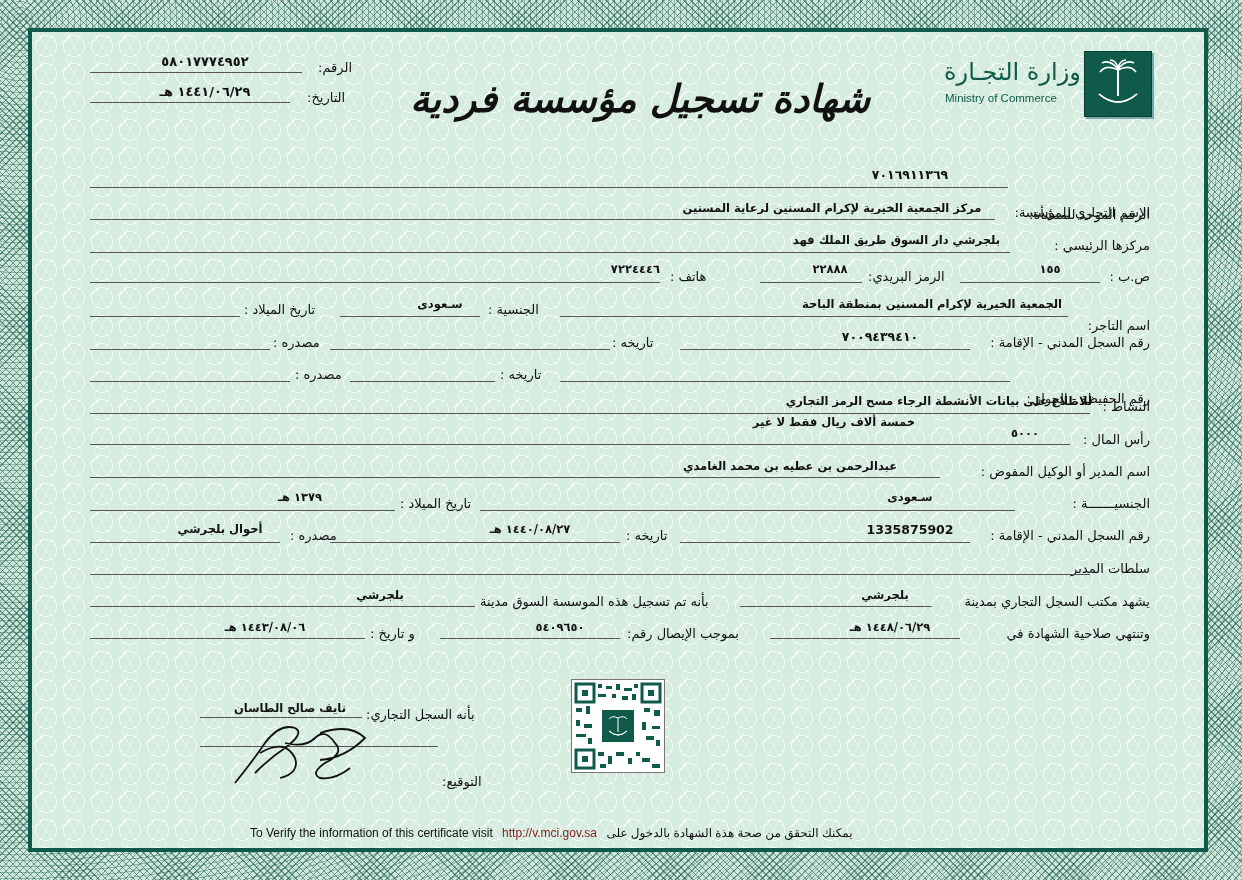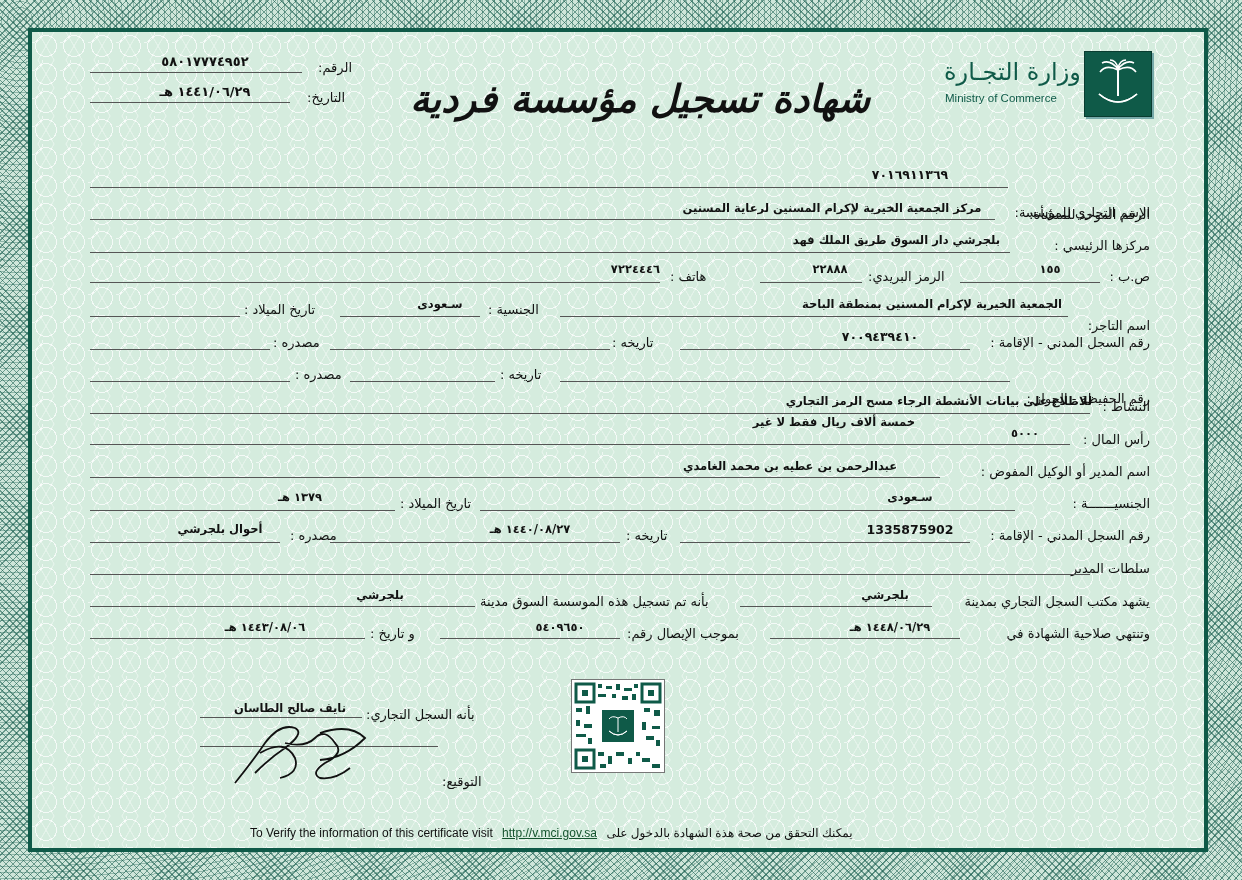--- a/index.html
+++ b/index.html
@@ -21,21 +21,21 @@
     box-sizing:border-box;}
   .abs{position:absolute;}
   .lbl{font-family:"DejaVu Sans",sans-serif;font-size:13px;color:#111;direction:rtl;white-space:nowrap;}
   .val{font-family:"DejaVu Sans",sans-serif;font-size:11.5px;font-weight:bold;color:#111;direction:rtl;white-space:nowrap;text-align:center;}
   .line{position:absolute;height:0;border-top:1px solid #555;}
   .title{font-family:"DejaVu Serif",serif;font-size:38px;font-style:italic;font-weight:bold;color:#111;direction:rtl;white-space:nowrap;}
   .logo-box{position:absolute;left:1084px;top:51px;width:66px;height:64px;background:#0f5a48;border:1px solid #093c30;box-shadow:2px 2px 0 #7aa;}
   .logo-ar{position:absolute;left:944px;top:58px;font-size:24px;color:#0f5a48;font-family:"DejaVu Sans",sans-serif;direction:rtl;}
   .logo-en{position:absolute;left:945px;top:92px;font-size:11.5px;color:#0f5a48;font-family:"Liberation Sans",sans-serif;}
   .footer{position:absolute;left:250px;top:826px;font-size:12px;color:#111;white-space:nowrap;font-family:"Liberation Sans",sans-serif;}
-  .footer .url{color:#14532d;margin:8px 6px;text-decoration:underline;}
+  .footer .url{color:#7f1d1d;margin:8px 6px;}
   .qr{position:absolute;left:571px;top:679px;width:92px;height:92px;background:#fff;border:1px solid #777;}
 </style>
 </head>
 <body>
 
 <div class="frame"></div>
 <div class="inner"></div>
 
 <div class="abs lbl" style="left:318px;top:60px;">الرقم:</div>
 <div class="abs val" style="left:120px;top:54px;width:170px;font-size:13px;">٥٨٠١٧٧٧٤٩٥٢</div>

